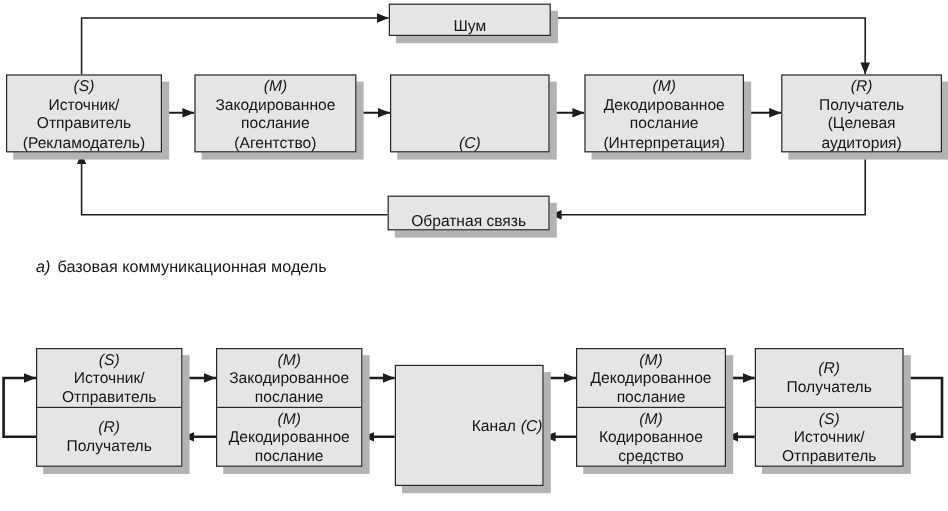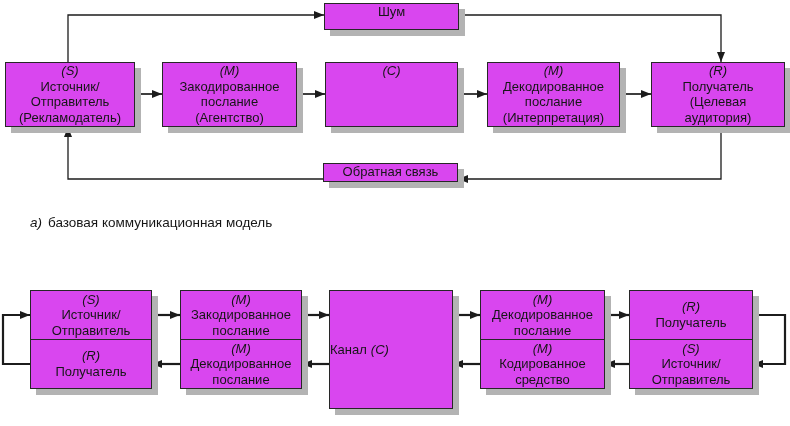--- a/index.html
+++ b/index.html
@@ -2,23 +2,23 @@
 <html><head>
 <meta charset="utf-8">
 <style>
   html,body{margin:0;padding:0;background:#ffffff;}
   .stage{
     position:relative;width:790px;height:426px;background:#ffffff;
     font-family:"Liberation Sans",sans-serif;color:#161616;overflow:hidden;
   }
   .overlay{position:absolute;left:0;top:0;pointer-events:none;}
   .box{
-    position:absolute;box-sizing:border-box;background:#d946ef;
+    position:absolute;box-sizing:border-box;background:#e5e5e5;
     border:1px solid #272727;box-shadow:6px 6px 0 #b3b3b3;
-    display:flex;flex-direction:column;align-items:center;justify-content:flex-start;
+    display:flex;flex-direction:column;align-items:center;justify-content:flex-end;
     text-align:center;font-size:13px;line-height:15.5px;
   }
   .code{font-style:italic;display:block;}
   .lbl{white-space:pre-line;display:block;}
   .pair{display:block;padding:0;}
   .cell{box-sizing:border-box;height:50%;display:flex;flex-direction:column;
         align-items:center;justify-content:center;text-align:center;}
   .cell.top{border-bottom:1px solid #272727;}
   .chan{flex-direction:row;align-items:center;}
   .chan .code{margin-left:4px;}
@@ -86,21 +86,21 @@
 послание
 (Интерпретация)</span>
   </div>
   <div class="box" style="left:651px;top:62px;width:134px;height:65px">
     <i class="code">(R)</i>
     <span class="lbl">Получатель
 (Целевая
 аудитория)</span>
   </div>
 
-  <div class="box" style="left:323px;top:163px;width:135px;height:19px">
+  <div class="box" style="left:323px;top:163px;width:135px;height:29px">
     <span class="lbl">Обратная связь</span>
   </div>
 
   <div class="caption" style="top:215px">
     <i class="pfx">а)</i><span>базовая коммуникационная модель</span>
   </div>
 
   <div class="box pair" style="left:30px;top:290px;width:122px;height:99px">
     <div class="cell top">
       <i class="code">(S)</i>
@@ -119,21 +119,21 @@
       <span class="lbl">Закодированное
 послание</span>
     </div>
     <div class="cell">
       <i class="code">(M)</i>
       <span class="lbl">Декодированное
 послание</span>
     </div>
   </div>
 
-  <div class="box chan" style="left:329px;top:290px;width:124px;height:119px">
+  <div class="box chan" style="left:329px;top:304px;width:124px;height:101px">
     <span class="lbl">Канал</span>
     <i class="code">(C)</i>
   </div>
 
   <div class="box pair" style="left:480px;top:290px;width:125px;height:99px">
     <div class="cell top">
       <i class="code">(M)</i>
       <span class="lbl">Декодированное
 послание</span>
     </div>

